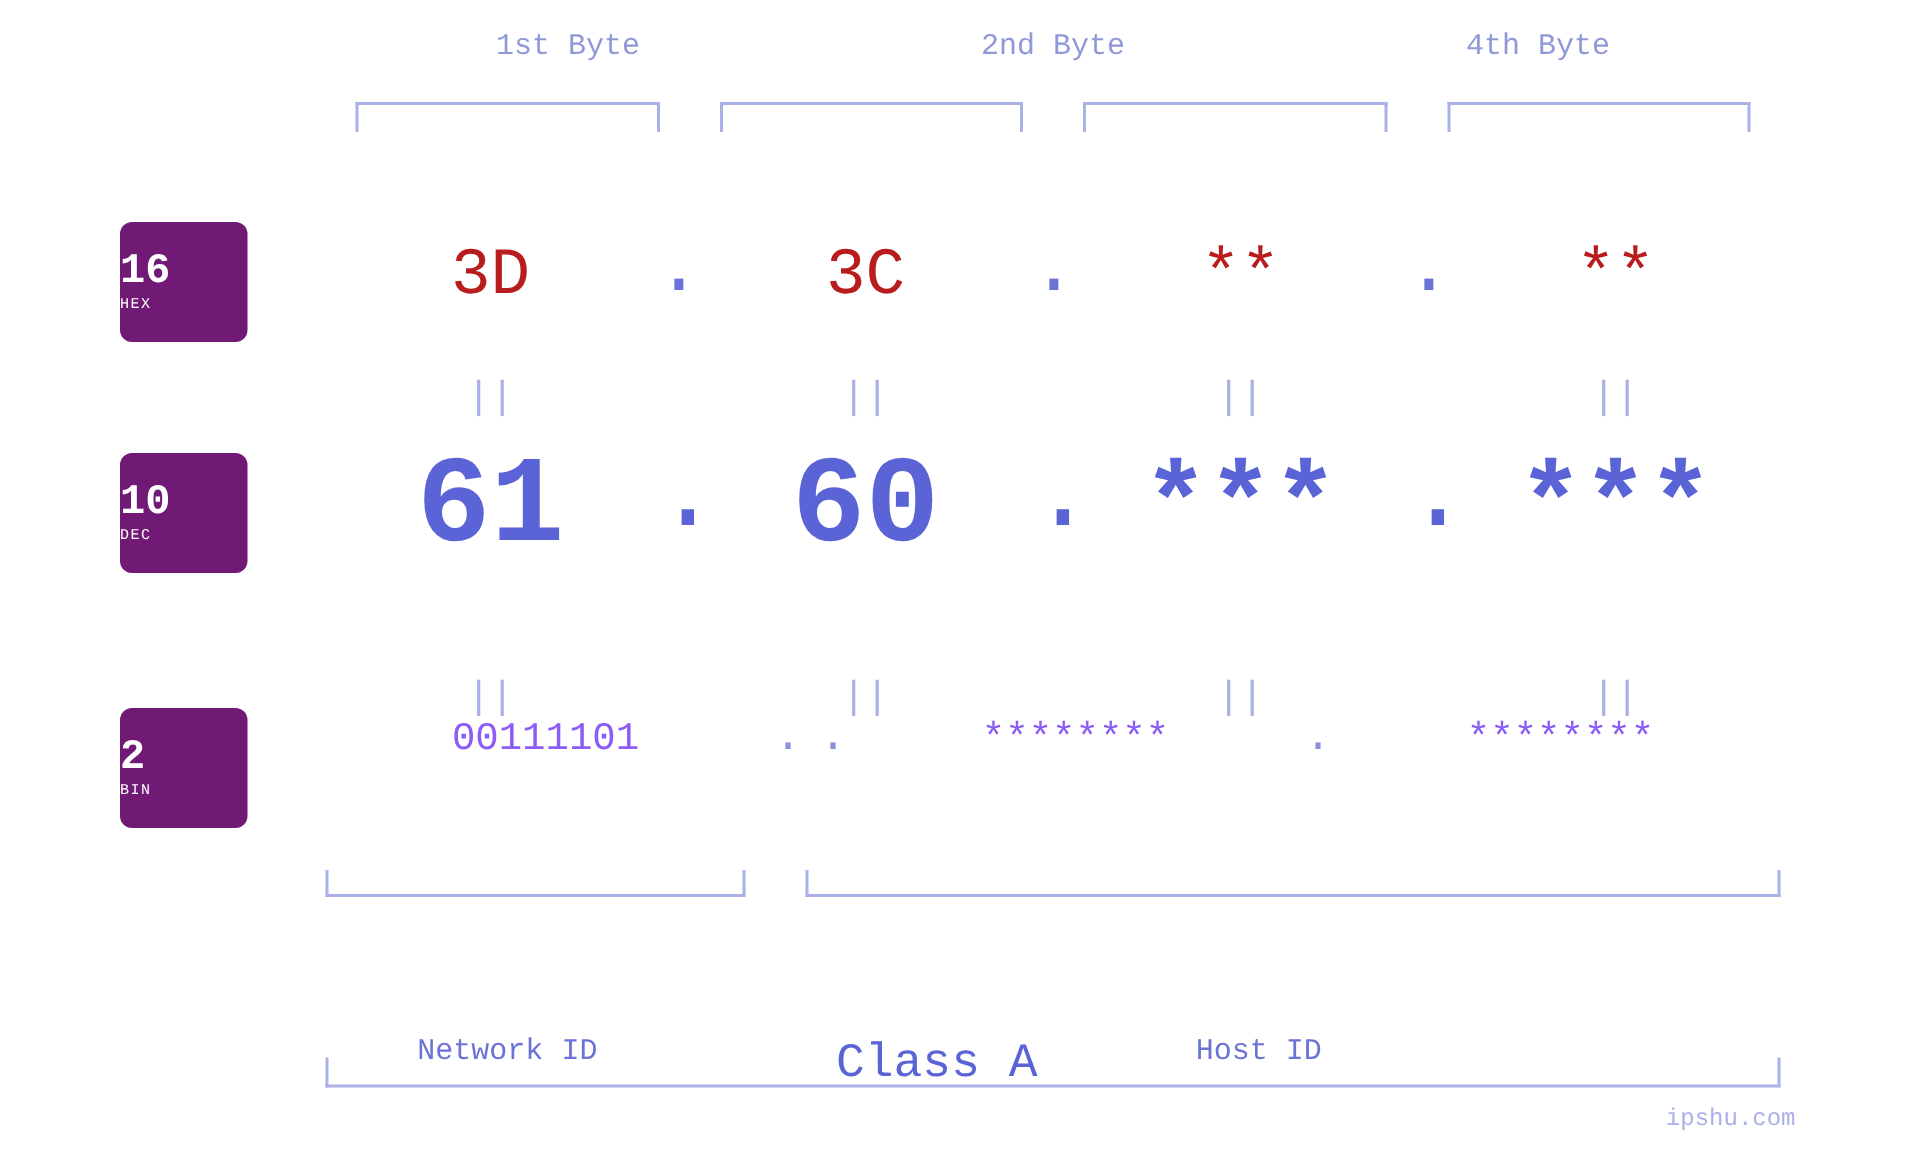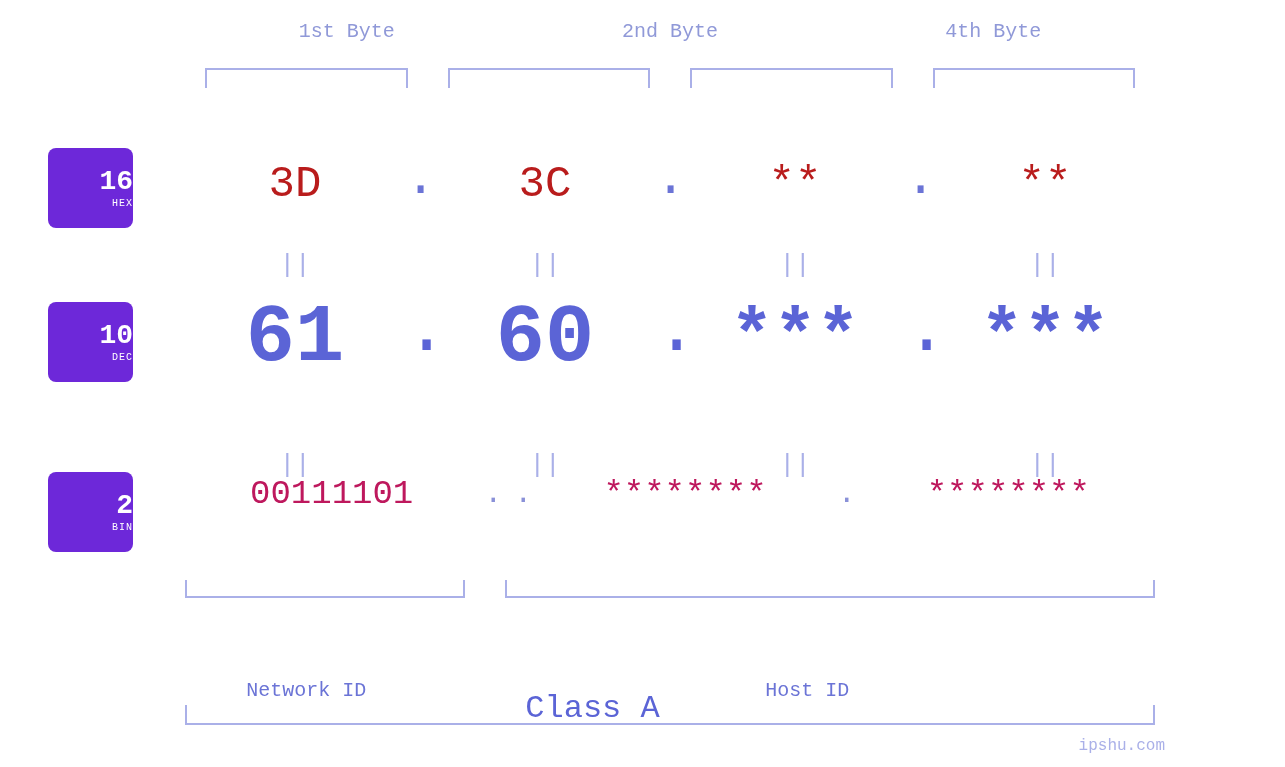--- a/index.html
+++ b/index.html
@@ -15,33 +15,34 @@
       font-family: 'Courier New', Courier, monospace;
       overflow: hidden;
       position: relative;
     }
 
     .main-container {
       width: 1185px;
       height: 767px;
       position: relative;
       background: #fff;
+      margin-left: 32px;
     }
 
     
     .badge {
       position: absolute;
       left: 48px;
       width: 85px;
       height: 80px;
-      background-color: #6d28d9;
+      background-color: #701a75;
       border-radius: 8px;
       display: flex;
       flex-direction: column;
-      align-items: flex-end;
+      align-items: flex-start;
       justify-content: center;
       color: white;
     }
 
     .badge-num {
       font-size: 28px;
       font-weight: bold;
       line-height: 1.1;
     }
 
@@ -124,22 +125,22 @@
       font-weight: bold;
       font-family: 'Courier New', Courier, monospace;
       text-align: right;
     }
 
     .dec-val.masked {
       font-size: 72px;
     }
 
     .bin-val {
-      font-size: 34px;
-      color: #be185d;
+      font-size: 26px;
+      color: #8b5cf6;
       font-family: 'Courier New', Courier, monospace;
     }
 
     .dot-sep {
       color: #6b74d6;
       font-size: 52px;
       flex: 0 0 auto;
       width: 30px;
       text-align: center;
       align-self: flex-end;
@@ -186,21 +187,21 @@
     }
 
     .eq-sep {
       flex: 0 0 30px;
       width: 30px;
     }
 
     
     .id-labels {
       position: absolute;
-      bottom: 65px;
+      bottom: 54px;
       left: 185px;
       right: 30px;
       display: flex;
       gap: 32px;
     }
 
     .network-id-label {
       flex: 0 0 calc(25%);
       text-align: center;
       color: #6b74d6;

